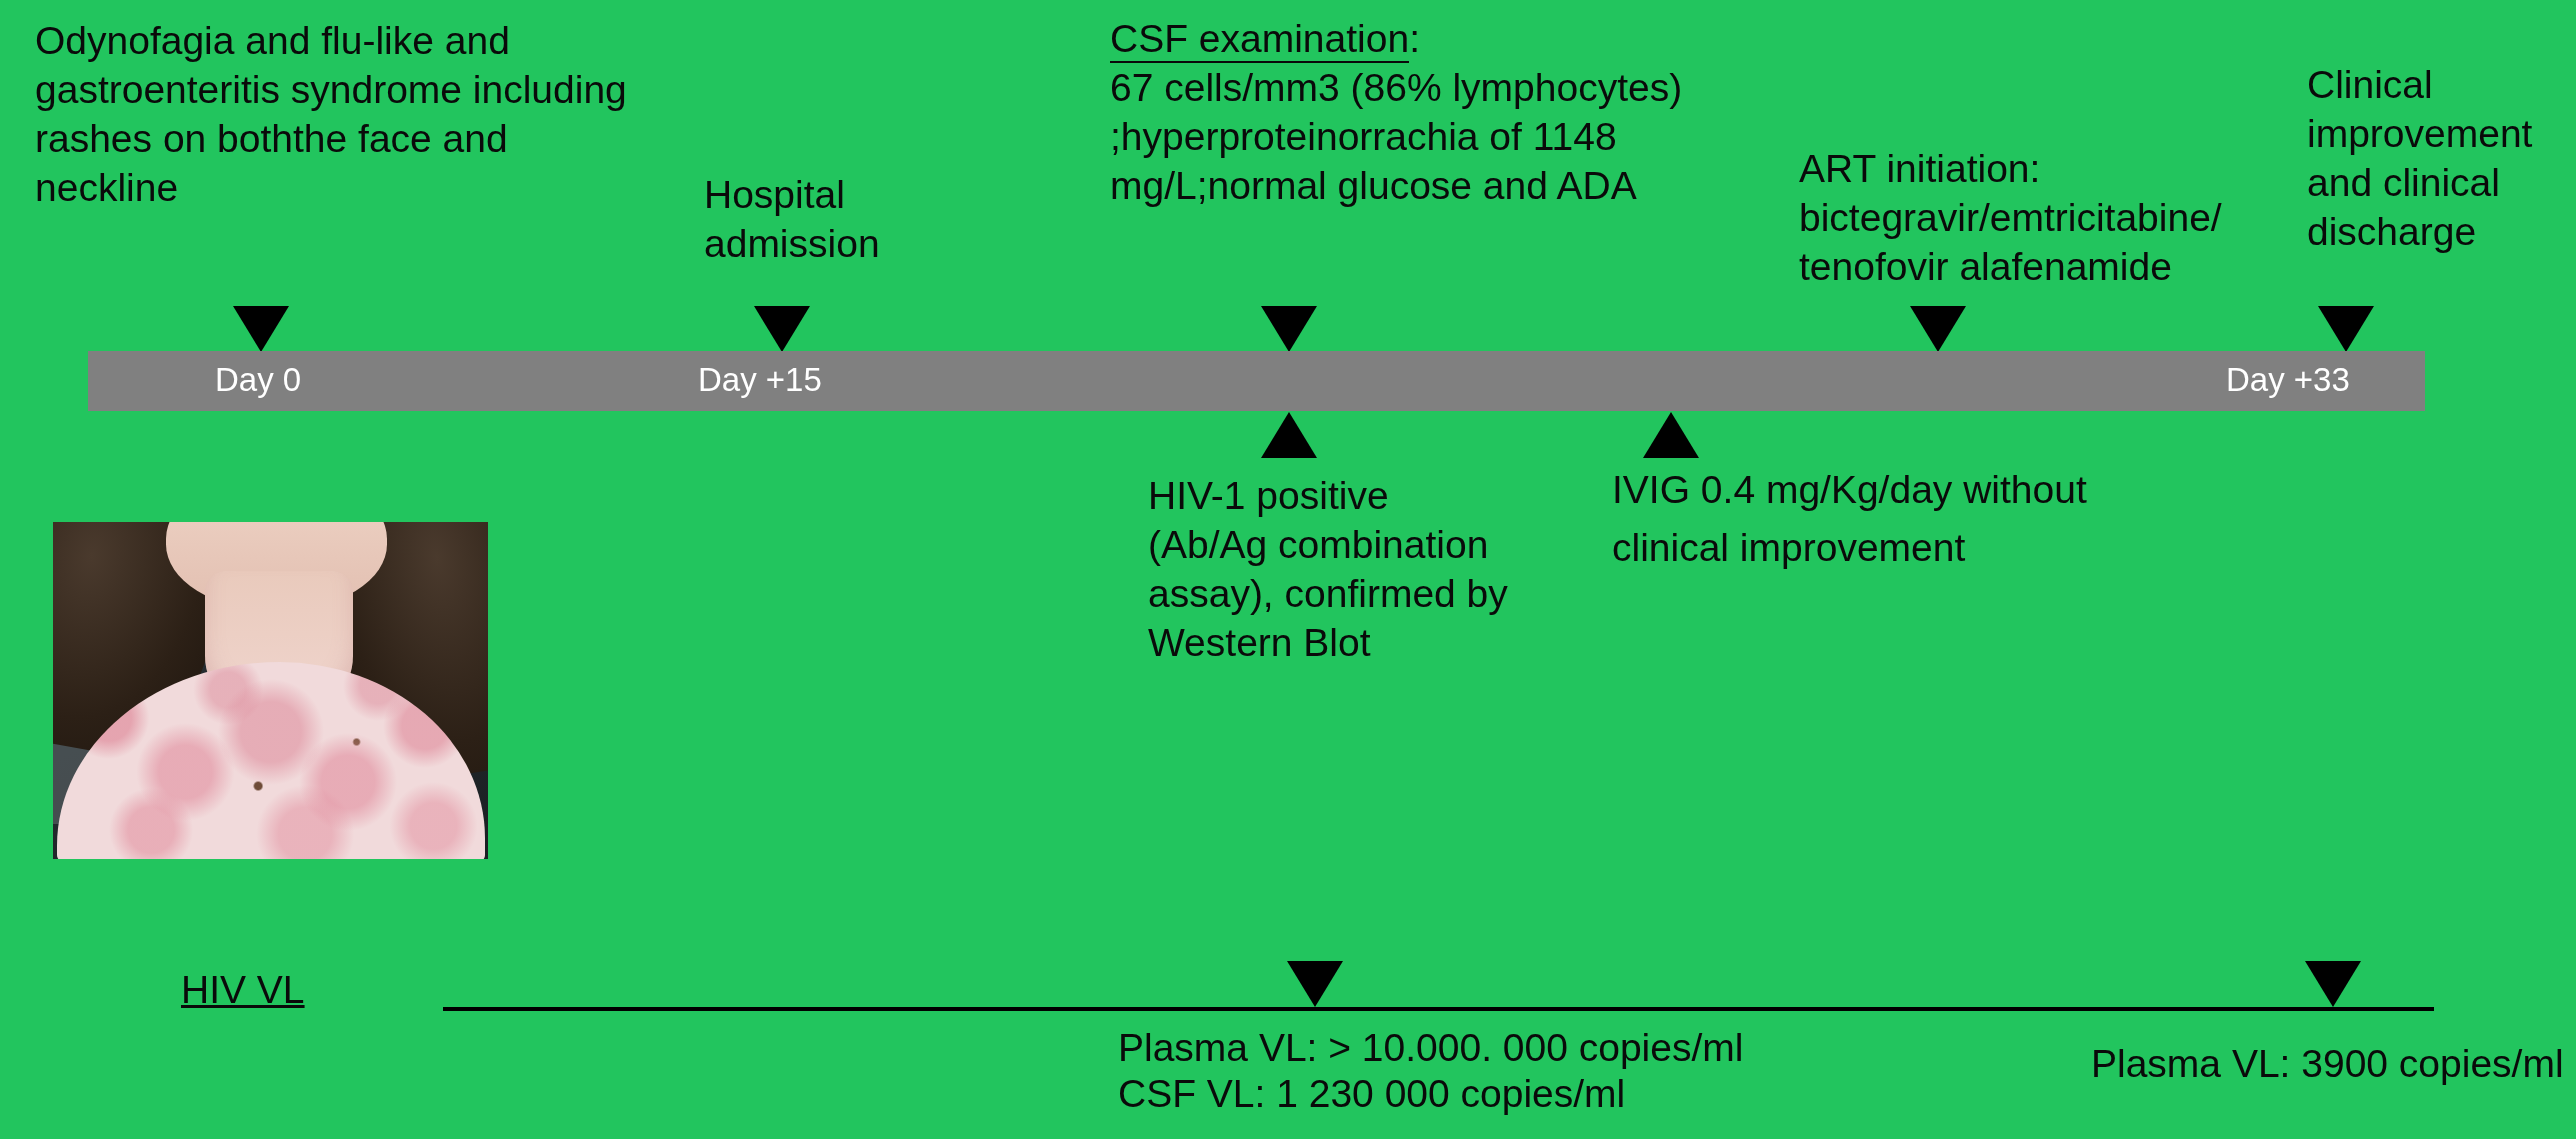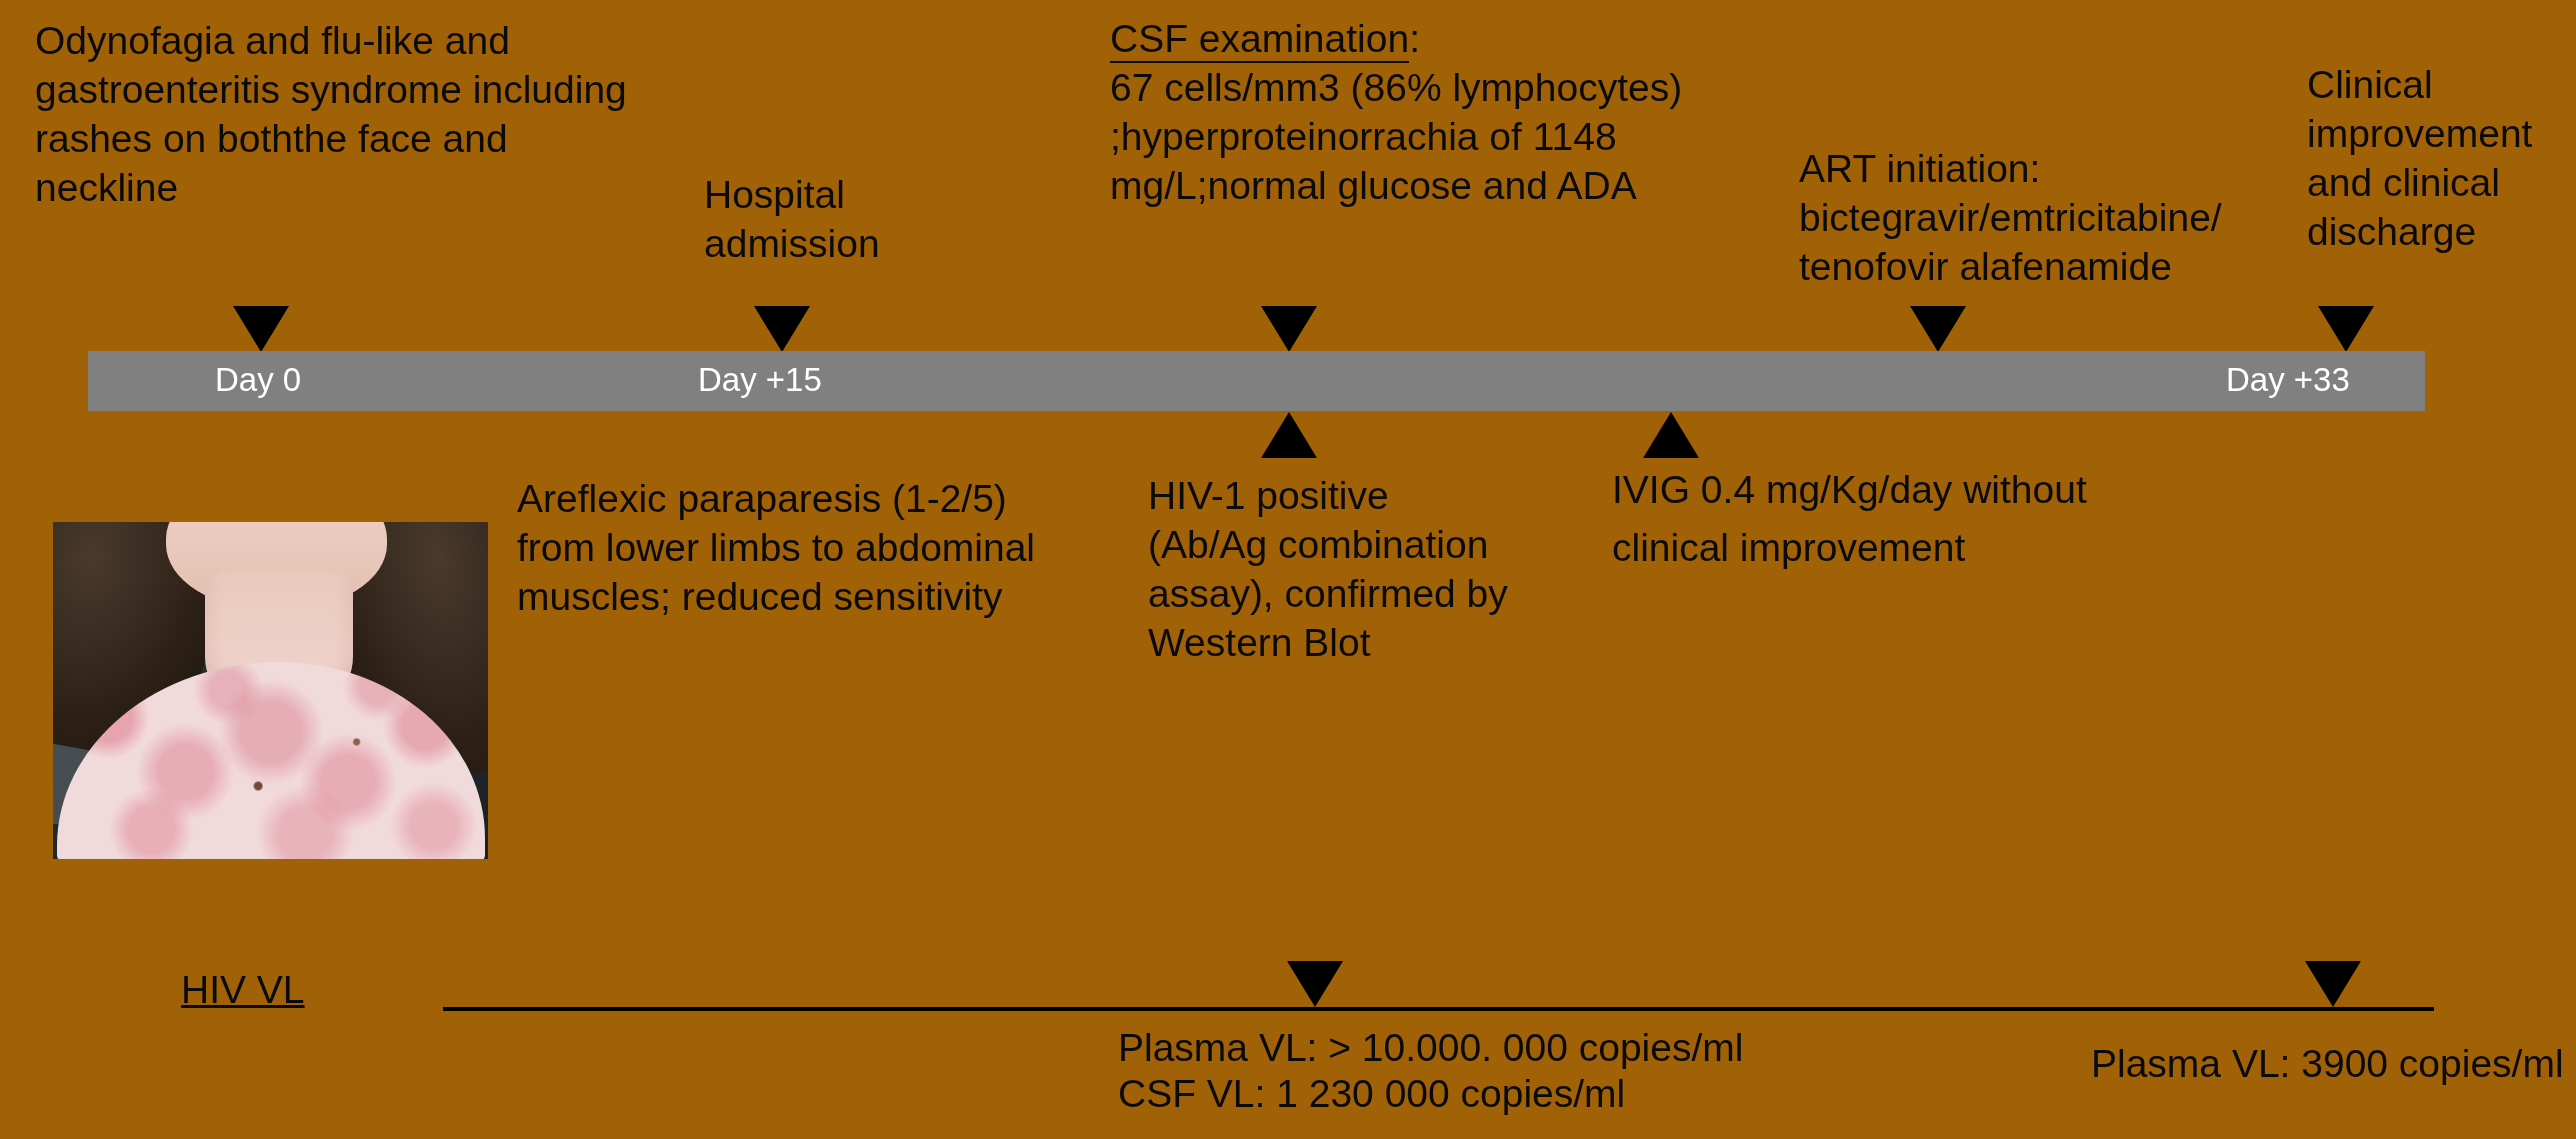--- a/index.html
+++ b/index.html
@@ -1,19 +1,19 @@
 <!DOCTYPE html>
 <html style="font-size:14px"><head>
 <meta charset="utf-8">
 <style>
   html,body{margin:0;padding:0;background:#ffffff;}
   #canvas{
     position:relative;
     width:2576px;height:1139px;
-    background:#a16207;
+    background:#22c55e;
     font-family:"Liberation Sans","DejaVu Sans",sans-serif;
     color:#0a0a0a;
     font-size:39px;
     line-height:49px;
     overflow:hidden;
   }
   .blk{position:absolute;white-space:nowrap;}
   .line{display:block;}
 
   
@@ -168,25 +168,20 @@
 
   <div id="timeline-bar">
     <span class="day-label" id="day-0">Day 0</span>
     <span class="day-label" id="day-15">Day +15</span>
     <span class="day-label" id="day-33">Day +33</span>
   </div>
 
   <div class="tri-up" id="m-bot-1"></div>
   <div class="tri-up" id="m-bot-2"></div>
 
-  <div class="blk" id="blk-areflexic">
-    <span class="line">Areflexic paraparesis (1-2/5)</span>
-    <span class="line">from lower limbs to abdominal</span>
-    <span class="line">muscles; reduced sensitivity</span>
-  </div>
 
   <div class="blk" id="blk-hiv1">
     <span class="line">HIV-1 positive</span>
     <span class="line">(Ab/Ag combination</span>
     <span class="line">assay), confirmed by</span>
     <span class="line">Western Blot</span>
   </div>
 
   <div class="blk" id="blk-ivig">
     <span class="line">IVIG 0.4 mg/Kg/day without</span>

